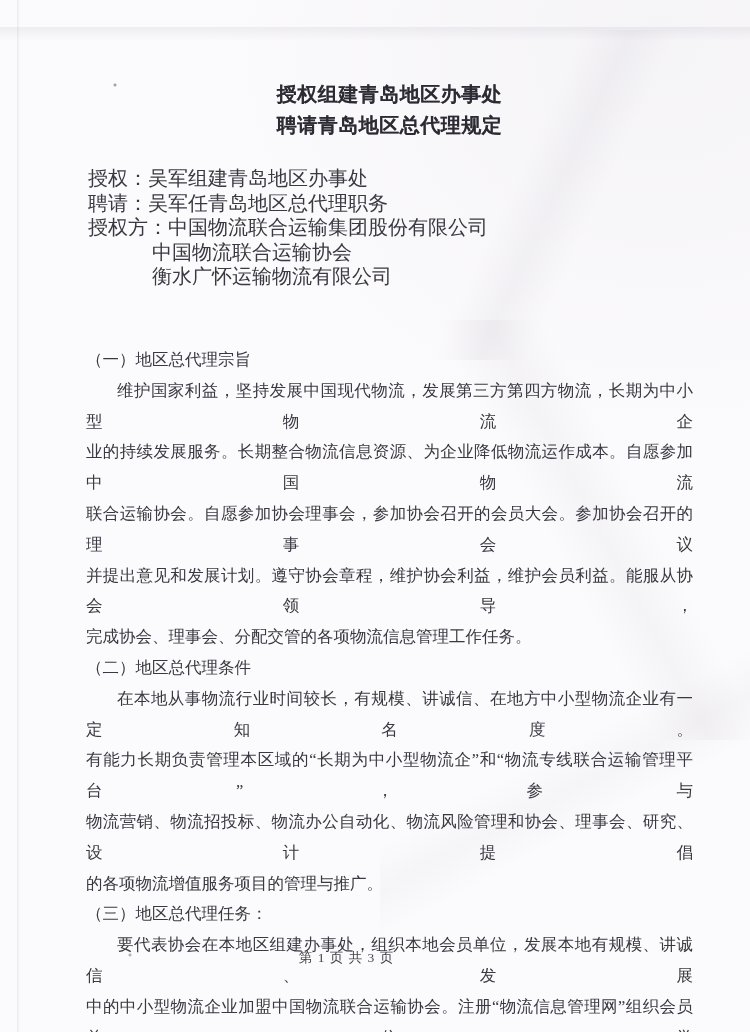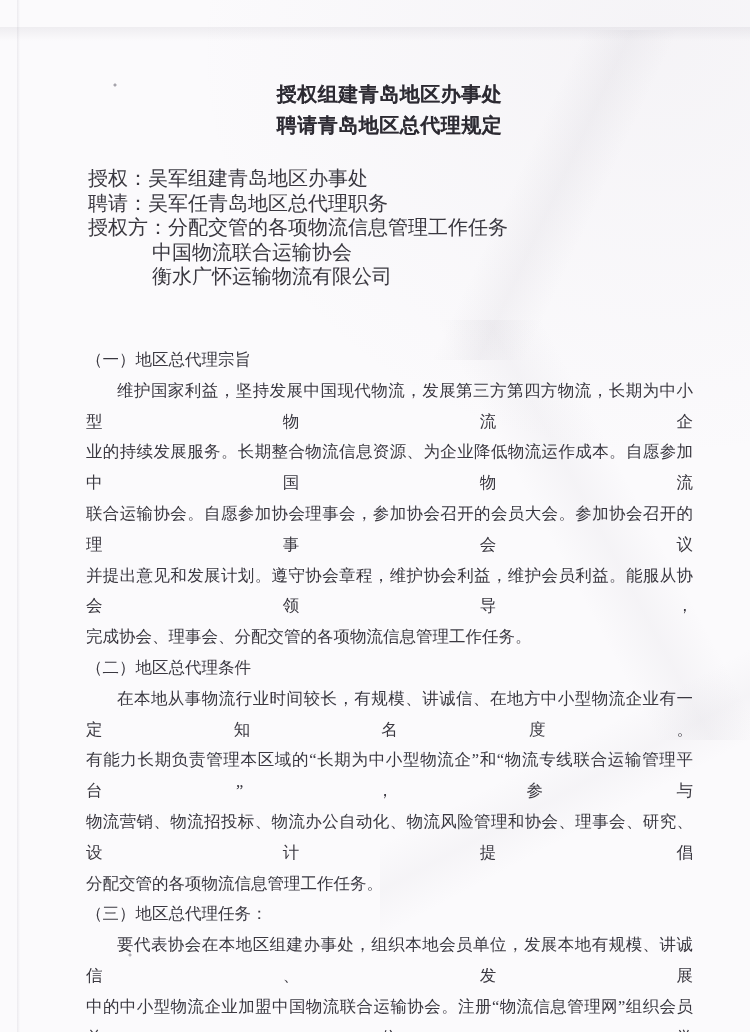--- a/index.html
+++ b/index.html
@@ -80,21 +80,21 @@
   <div class="content">
 
     <div class="title">
       <div>授权组建青岛地区办事处</div>
       <div>聘请青岛地区总代理规定</div>
     </div>
 
     <div class="meta">
         <div class="line">授权：吴军组建青岛地区办事处</div>
         <div class="line">聘请：吴军任青岛地区总代理职务</div>
-        <div class="line">授权方：分配交管的各项物流信息管理工作任务</div>
+        <div class="line">授权方：中国物流联合运输集团股份有限公司</div>
         <div class="line ind2">中国物流联合运输协会</div>
         <div class="line ind2">衡水广怀运输物流有限公司</div>
       </div>
 
     <div class="body">
       <div>
         <div class="line">（一）地区总代理宗旨</div>
         <div>
             <div class="line ind fill">维护国家利益，坚持发展中国现代物流，发展第三方第四方物流，长期为中小型物流企</div>
             <div class="line fill">业的持续发展服务。长期整合物流信息资源、为企业降低物流运作成本。自愿参加中国物流</div>
@@ -102,27 +102,28 @@
             <div class="line fill">并提出意见和发展计划。遵守协会章程，维护协会利益，维护会员利益。能服从协会领导，</div>
             <div class="line">完成协会、理事会、分配交管的各项物流信息管理工作任务。</div>
           </div>
       </div>
       <div>
         <div class="line">（二）地区总代理条件</div>
         <div>
             <div class="line ind fill">在本地从事物流行业时间较长，有规模、讲诚信、在地方中小型物流企业有一定知名度。</div>
             <div class="line fill">有能力长期负责管理本区域的“长期为中小型物流企”和“物流专线联合运输管理平台”，参与</div>
             <div class="line fill">物流营销、物流招投标、物流办公自动化、物流风险管理和协会、理事会、研究、设计提倡</div>
-            <div class="line">分配交管的各项物流信息管理工作任务。</div>
+            <div class="line">的各项物流增值服务项目的管理与推广。</div>
           </div>
       </div>
       <div>
         <div class="line">（三）地区总代理任务：</div>
         <div>
             <div class="line ind fill">要代表协会在本地区组建办事处，组织本地会员单位，发展本地有规模、讲诚信、发展</div>
             <div class="line fill">中的中小型物流企业加盟中国物流联合运输协会。注册“物流信息管理网”组织会员单位学</div>
           </div>
       </div>
     </div>
 
+    <div class="footer">第 1 页 共 3 页</div>
 
   </div>
 </div>
 
 </body></html>

